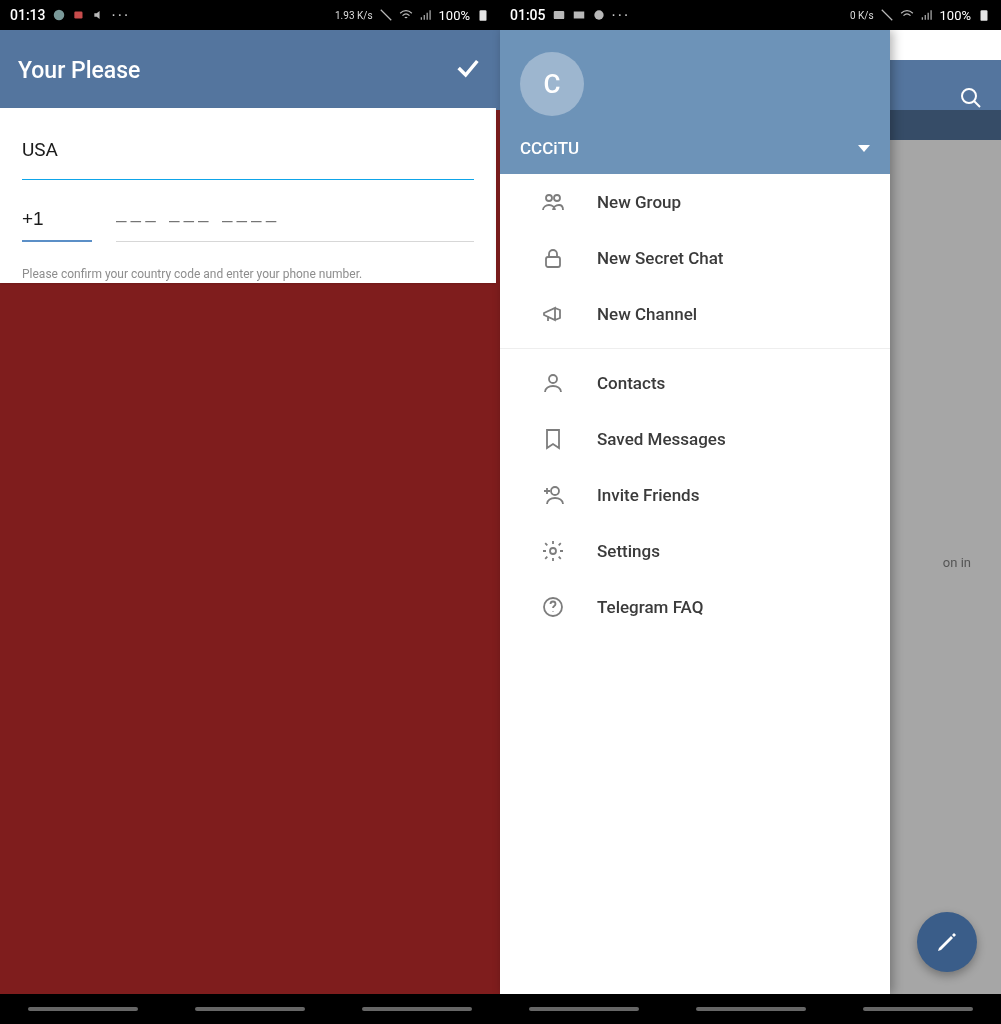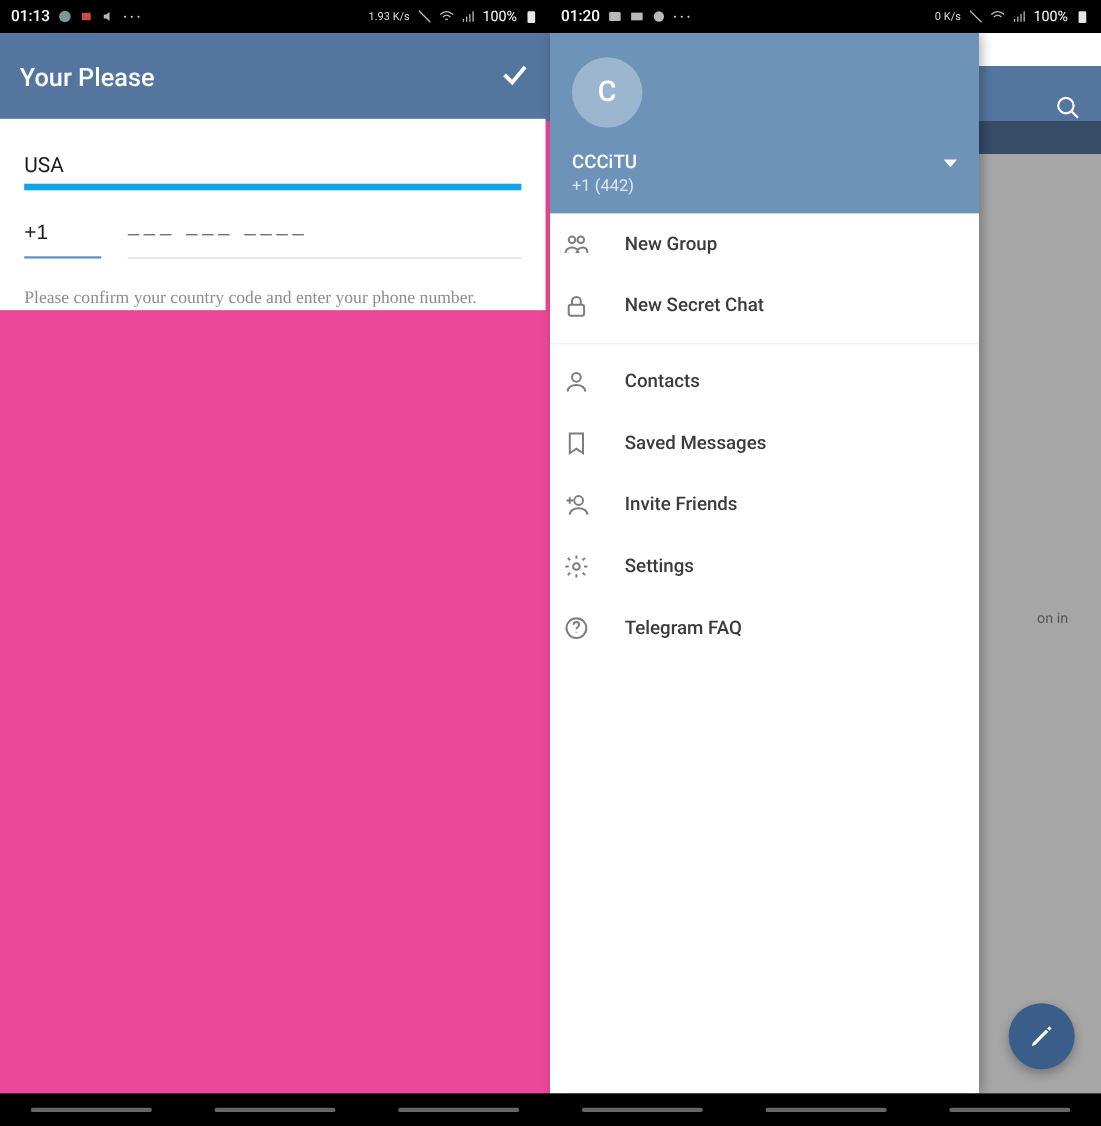--- a/index.html
+++ b/index.html
@@ -1,60 +1,60 @@
 <!DOCTYPE html>
 <html><head>
 <meta charset="utf-8">
 <style>
   * { box-sizing: border-box; margin: 0; padding: 0; }
   html, body { width: 1001px; height: 1024px; font-family: -apple-system, Roboto, "Helvetica Neue", Arial, sans-serif; overflow: hidden; background: #000; }
   .container { display: flex; width: 1001px; height: 1024px; }
-  .phone { position: relative; height: 1024px; background: #ec4899; }
+  .phone { position: relative; height: 1024px; background: #7f1d1d; }
   .phone.left  { width: 500px; }
   .phone.right { width: 501px; }
 
   
   .statusbar { height: 30px; background: #000; color: #ddd; display: flex; align-items: center; font-size: 12px; padding: 0 10px; }
   .statusbar .sb-left { display: flex; align-items: center; gap: 6px; }
   .statusbar .sb-right { margin-left: auto; display: flex; align-items: center; gap: 6px; }
   .statusbar .time { font-size: 14px; font-weight: 500; color: #fff; }
   .sb-icon { width: 14px; height: 14px; display: inline-block; opacity: .9; }
   .sb-dots::after { content: "···"; font-size: 16px; letter-spacing: 2px; color: #ccc; }
   .sb-batt { font-size: 13px; color: #fff; }
 
   
   .appbar { background: #54759e; height: 80px; display: flex; align-items: center; padding: 0 18px; color: #fff; }
   .appbar-title { font-size: 23px; font-weight: 500; flex: 1; }
   .check-icon { width: 28px; height: 28px; stroke: #fff; stroke-width: 3; fill: none; }
 
   .login-card { background: #fff; margin: -2px 4px 0 0; border-radius: 0 0 0 0; padding: 18px 22px 0 22px; box-shadow: 0 1px 2px rgba(0,0,0,.12); }
-  .country-field { font-size: 19px; color: #1b1b1b; padding: 12px 0 6px 0; border-bottom: 6px solid #0ea5e9; cursor: pointer; }
+  .country-field { font-size: 19px; color: #1b1b1b; padding: 12px 0 18px 0; border-bottom: 1px solid #0ea5e9; cursor: pointer; }
   .phone-row { display: flex; gap: 24px; margin-top: 22px; }
   .code-field { width: 70px; font-size: 19px; color: #1b1b1b; padding: 6px 0 10px 0; border: none; border-bottom: 2px solid #5b8fc7; outline: none; background: transparent; }
   .number-field { flex: 1; font-size: 19px; color: #a7a7a7; padding: 6px 0 10px 0; border: none; border-bottom: 1px solid #d7d7d7; outline: none; letter-spacing: 4px; background: transparent; }
-  .hint { color: #8d8d8d; font-size: 16px; line-height: 1.45; margin-top: 24px; font-family: Liberation Serif, serif; }
+  .hint { color: #8d8d8d; font-size: 12px; line-height: 1.45; margin-top: 24px; }
 
   
   .right-bg { position: absolute; inset: 0; background: #fff; }
   .right-bg .topbar { height: 80px; margin-top:30px; background: #54759e; display:flex; align-items:center; justify-content:flex-end; padding-right:18px;}
   .right-bg .dim { position:absolute; left:0; right:0; top:110px; bottom:0; background: rgba(0,0,0,.35); }
   .search-icon { width:24px; height:24px; stroke:#fff; stroke-width:2; fill:none; }
   .fab { position:absolute; right:24px; bottom:52px; width:60px; height:60px; border-radius:50%; background:#3a5d89; display:flex; align-items:center; justify-content:center; box-shadow:0 4px 10px rgba(0,0,0,.3); }
   .fab svg { width:24px; height:24px; fill:#fff; }
 
   .drawer { position:absolute; left:0; top:30px; bottom:30px; width:390px; background:#fff; box-shadow: 3px 0 10px rgba(0,0,0,.3); display:flex; flex-direction:column; }
   .drawer-header { background:#6d93b8; padding:22px 20px 16px 20px; color:#fff; }
   .avatar { width:64px; height:64px; border-radius:50%; background:#9db6cf; display:flex; align-items:center; justify-content:center; font-size:26px; font-weight:500; color:#fff; }
   .drawer-name { margin-top:22px; font-size:17px; font-weight:500; display:flex; align-items:center; }
   .drawer-phone { font-size:15px; color:#dbe6f1; margin-top:2px;}
   .drawer-name .chev { margin-left:auto; }
   .chev { width:0; height:0; border-left:6px solid transparent; border-right:6px solid transparent; border-top:7px solid #fff; }
 
   .drawer-list { flex:1; overflow:auto; }
-  .drawer-item { display:flex; align-items:center; height:56px; padding:0 4px; cursor:pointer; }
+  .drawer-item { display:flex; align-items:center; height:56px; padding:0 33px; cursor:pointer; }
   .drawer-item .di-icon { width:40px; display:flex; align-items:center; justify-content:center; }
   .drawer-item .di-icon svg { width:24px; height:24px; stroke:#7d7d7d; fill:none; stroke-width:1.8; }
   .drawer-item .di-label { margin-left:24px; font-size:17px; color:#3b3b3b; font-weight:500; }
   .drawer-divider { height:1px; background:#eee; margin:6px 0; }
 
   
   .navbar { position:absolute; bottom:0; left:0; right:0; height:30px; background:#000; display:flex; justify-content:space-around; align-items:center; }
   .nav-pill { width:110px; height:4px; background:#666; border-radius:2px; }
 
   .bg-text { position:absolute; right:30px; top:555px; color:#555; font-size:13px; }
@@ -125,21 +125,21 @@
       <div class="nav-pill"></div>
       <div class="nav-pill"></div>
       <div class="nav-pill"></div>
     </div>
   </div>
 
   <div class="phone right">
     <div class="right-bg">
       <div class="statusbar" style="position:relative;z-index:1;">
         <div class="sb-left">
-          <span class="time">01:20</span>
+          <span class="time">01:05</span>
           <span class="sb-icon"><svg viewBox="0 0 24 24">
                 <rect x="3" y="5" width="18" height="14" rx="2" fill="#ccc"></rect>
               </svg></span>
           <span class="sb-icon"><svg viewBox="0 0 24 24">
                 <rect x="3" y="6" width="18" height="12" fill="#ccc"></rect>
               </svg></span>
           <span class="sb-icon"><svg viewBox="0 0 24 24">
                 <circle cx="12" cy="12" r="8" fill="#ccc"></circle>
               </svg></span>
           <span class="sb-dots"></span>
@@ -180,21 +180,20 @@
 
     <div class="drawer">
       <div class="drawer-header">
         <div class="avatar">
             <span>C</span>
           </div>
         <div class="drawer-name">
           <span>CCCiTU</span>
           <span class="chev"></span>
         </div>
-        <div class="drawer-phone">+1 (442)</div>
       </div>
 
       <div class="drawer-list">
         <div class="drawer-item">
           <span class="di-icon">
               <svg viewBox="0 0 24 24">
                 <circle cx="8" cy="8" r="3"></circle>
                 <circle cx="16" cy="8" r="3"></circle>
                 <path d="M2 20c0-3 3-5 6-5s6 2 6 5M12 20c0-3 3-5 6-5s4 2 4 5"></path>
               </svg>
@@ -203,20 +202,28 @@
         </div>
         <div class="drawer-item">
           <span class="di-icon">
               <svg viewBox="0 0 24 24">
                 <rect x="5" y="11" width="14" height="10" rx="2"></rect>
                 <path d="M8 11V8a4 4 0 018 0v3"></path>
               </svg>
             </span>
           <span class="di-label">New Secret Chat</span>
         </div>
+        <div class="drawer-item">
+          <span class="di-icon">
+              <svg viewBox="0 0 24 24">
+                <path d="M3 11v2l11 5V6L3 11zm11-5l5 2v8l-5 2M7 14v5"></path>
+              </svg>
+            </span>
+          <span class="di-label">New Channel</span>
+        </div>
         <div class="drawer-divider"></div>
         <div class="drawer-item">
           <span class="di-icon">
               <svg viewBox="0 0 24 24">
                 <circle cx="12" cy="8" r="4"></circle>
                 <path d="M4 21c0-4 4-6 8-6s8 2 8 6"></path>
               </svg>
             </span>
           <span class="di-label">Contacts</span>
         </div>

